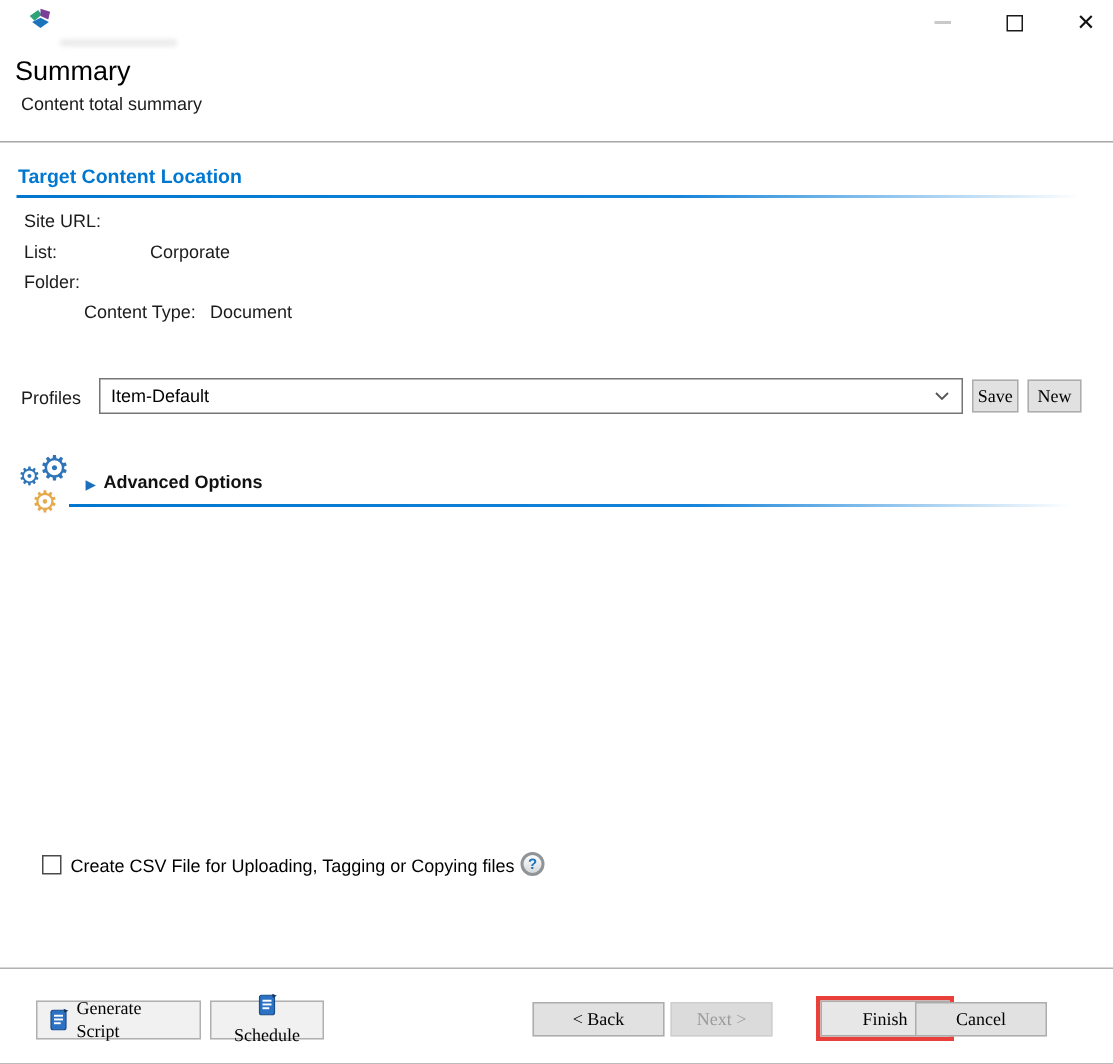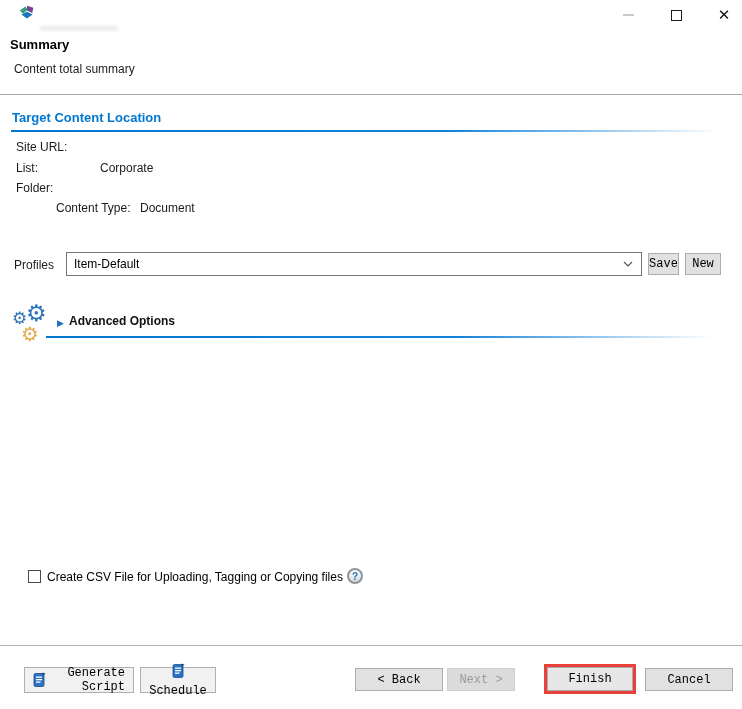--- a/index.html
+++ b/index.html
@@ -15,21 +15,21 @@
   .logo { left:19px; top:5px; width:16px; height:16px; }
   .title-smudge { left:40px; top:26px; width:78px; height:5px; background:#ececec; filter:blur(1.5px); border-radius:2px; }
   .win-btn { width:28px; height:22px; top:4px; display:flex; align-items:center; justify-content:center; cursor:default; }
   .btn-min { left:614px; }
   .btn-min .dash { width:11px; height:2px; background:#c9c9c9; }
   .btn-max { left:662px; }
   .btn-max .box { width:11px; height:11px; border:1.5px solid #1a1a1a; background:#fff; }
   .btn-close { left:710px; font-size:15px; color:#121212; font-weight:400; }
 
   
-  .page-title { left:10px; top:37px; font-size:13px; font-weight:bold; color:#000; }
+  .page-title { left:10px; top:37px; font-size:18px; font-weight:normal; color:#000; }
   .page-subtitle { left:14px; top:62px; font-size:12px; color:#1b1b1b; }
   .sep { left:0; width:742px; height:1px; background:#a6a6a6; }
   .sep-top { top:94px; }
   .sep-bottom { top:645px; background:#b2b2b2; }
 
   
   .section-title { left:12px; top:110px; font-size:13px; font-weight:bold; color:#0077d0; }
   .blue-rule { height:2px; background:linear-gradient(to right,#0077cf 0%,#1483da 60%,rgba(255,255,255,0) 97%); }
   .rule-target { left:11px; top:130px; width:731px; }
   .field-label { left:16px; font-size:12px; }
@@ -38,22 +38,22 @@
   .blurred { display:inline-block; filter:blur(2.3px); opacity:.55; font-size:11px; color:#6b6b6b; letter-spacing:.5px; }
 
   
   .profiles-label { left:14px; top:258px; }
   .combo {
     left:66px; top:252px; width:576px; height:24px; background:#fff;
     border:1px solid #767676; display:flex; align-items:center; padding:0 8px 0 7px; cursor:default;
   }
   .combo-text { flex:1; font-size:12px; color:#000; }
   .btn {
-    background:#e1e1e1; border:1px solid #adadad; font-family:Liberation Mono, monospace;
-    font-size:12px; color:#000; display:flex; align-items:center; justify-content:center; cursor:default;text-align:right;
+    background:#e1e1e1; border:1px solid #adadad; font-family:Liberation Serif, serif;
+    font-size:12px; color:#000; display:flex; align-items:center; justify-content:center; cursor:default;
   }
   .btn-save { left:648px; top:253px; width:31px; height:22px; }
   .btn-new  { left:685px; top:253px; width:36px; height:22px; }
 
   
   .gears { left:12px; top:304px; width:42px; height:46px; }
   .gear { position:absolute; line-height:1; font-family:"DejaVu Sans", sans-serif; }
   .gear-small-blue { left:0px; top:6px; font-size:17px; color:#2e74b8; }
   .gear-big-blue  { left:14px; top:-2px; font-size:23px; color:#2e74b8; }
   .gear-gold      { left:9px; top:20px; font-size:20px; color:#e5a94e; }
@@ -72,21 +72,21 @@
   }
 
   
   .tool-btn { background:#f1f1f1; border:1px solid #b0b0b0; gap:5px; padding:0 8px; }
   .btn-genscript { left:24px; top:667px; width:110px; height:26px; }
   .btn-schedule  { left:140px; top:667px; width:76px; height:26px;flex-direction:column; }
   .btn-back   { left:355px; top:668px; width:88px; height:23px; }
   .btn-next   { left:447px; top:668px; width:68px; height:23px; background:#dbdbdb; border-color:#cfcfcf; color:#9b9b9b; }
   .finish-wrap { left:544px; top:664px; width:92px; height:30px; border:3px solid #e9403b; background:#e9403b; }
   .btn-finish { width:100%; height:100%; background:#e7e7e7; border:1px solid #ababab; }
-  .btn-cancel { left:610px; top:668px; width:88px; height:23px;margin-left:35px; }
+  .btn-cancel { left:610px; top:668px; width:88px; height:23px; }
   .script-icon { width:13px; height:16px; flex:0 0 auto; }
 </style>
 </head>
 <body>
 
 <div class="window">
 
   <svg class="abs logo" viewBox="0 0 20 20">
     <polygon points="1,7 8,2 11,6 5,11" fill="#2fa279"></polygon>
     <polygon points="10,1 18,3.5 16.5,10 10,7" fill="#7b3f98"></polygon>

